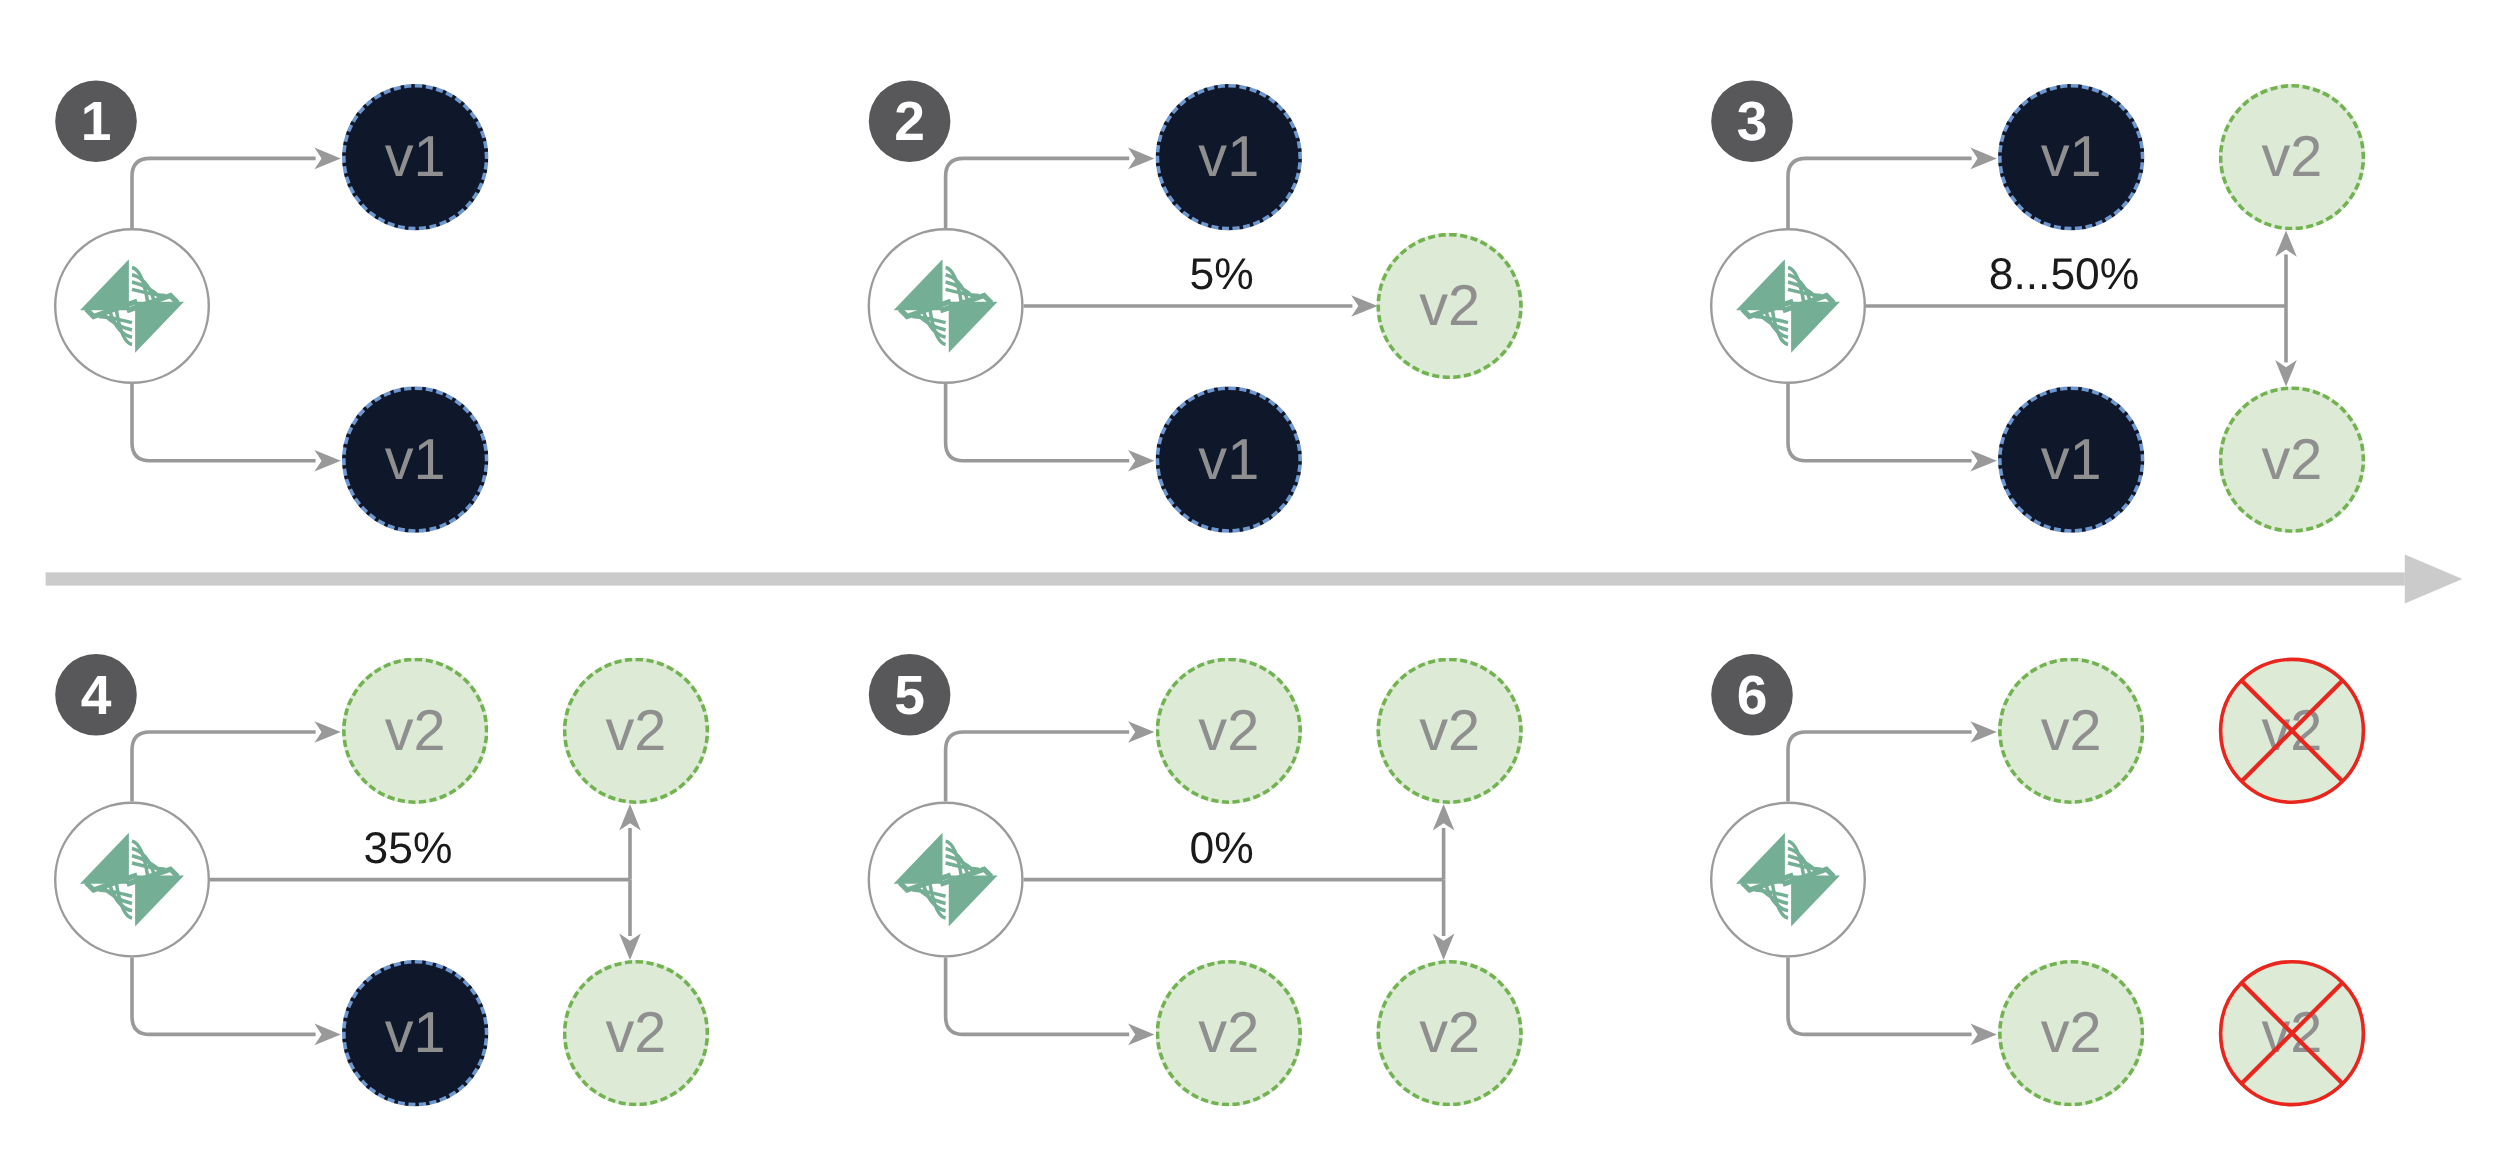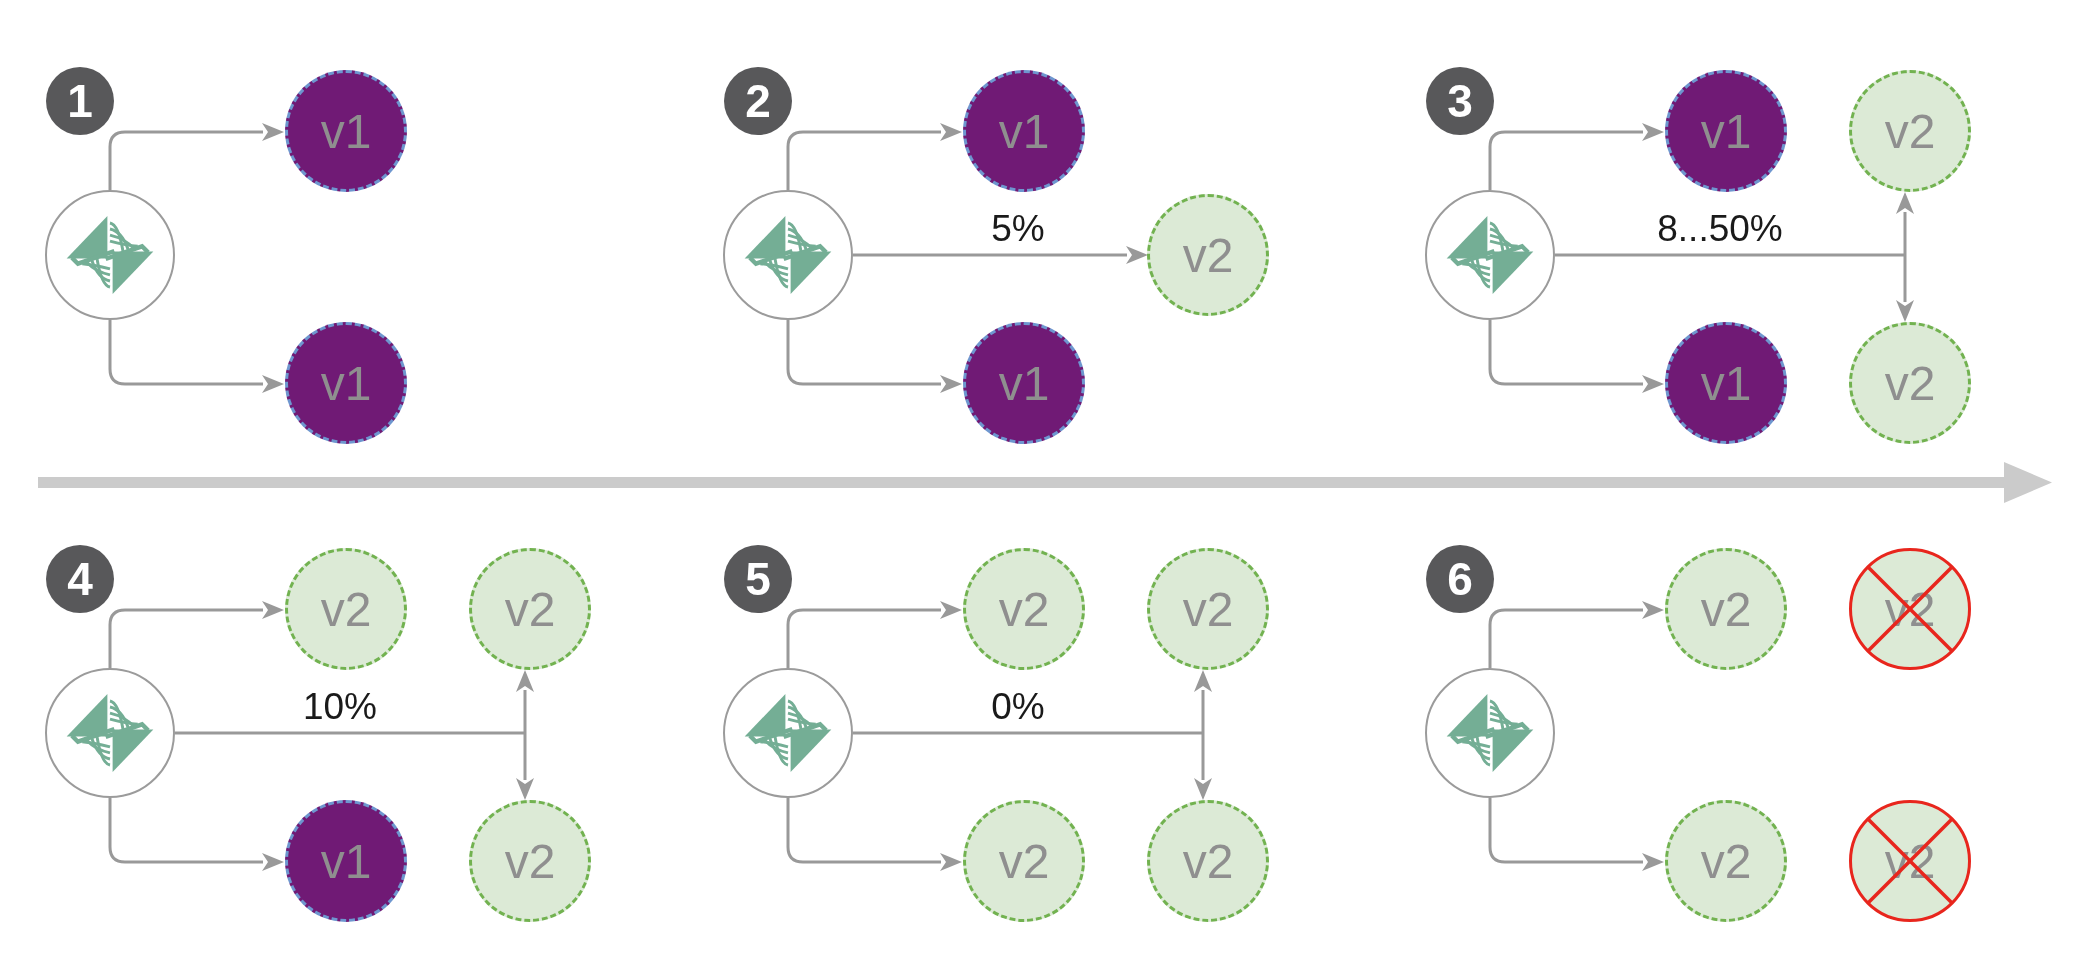--- a/index.html
+++ b/index.html
@@ -16,21 +16,21 @@
   .source{
     position:absolute;left:45px;top:190px;width:130px;height:130px;box-sizing:border-box;
     border:2.5px solid #9b9b9b;border-radius:50%;background:#fff;
     display:flex;align-items:center;justify-content:center;z-index:2;
   }
   .node{
     position:absolute;width:122px;height:122px;box-sizing:border-box;border-radius:50%;
     display:flex;align-items:center;justify-content:center;
     font-size:48px;color:#8f8f8f;z-index:2;
   }
-  .node.blue{background:#701a75;border:3px dashed #6e96cf;}
+  .node.blue{background:#0f172a;border:3px dashed #6e96cf;}
   .node.green{background:#dcead6;border:3px dashed #72b250;}
   .node.dead{background:#dcead6;border:3.5px solid #e8261d;}
   .pos-top{left:285px;top:70px;}
   .pos-bottom{left:285px;top:322px;}
   .pos-top-right{left:469px;top:70px;}
   .pos-bottom-right{left:469px;top:322px;}
   .pos-mid-right{left:469px;top:194px;}
   .wires{position:absolute;left:0;top:0;z-index:1;}
   .plabel{
     position:absolute;left:210px;top:208px;width:260px;text-align:center;
@@ -169,21 +169,21 @@
       <span>v2</span>
     </div>
   </section>
 
   <section class="panel" style="left:0;top:478px">
     <div class="badge">4</div>
     <svg class="wires" width="660" height="470">
       <use href="#branch-arrows"></use>
       <use href="#mid-tee-arrow"></use>
     </svg>
-    <div class="plabel">10%</div>
+    <div class="plabel">35%</div>
     <div class="source">
       <svg width="104" height="104" viewBox="0 0 120 120">
           <use href="#router-icon-art"></use>
         </svg>
     </div>
     <div class="node green pos-top">
       <span>v2</span>
     </div>
     <div class="node green pos-top-right">
       <span>v2</span>

